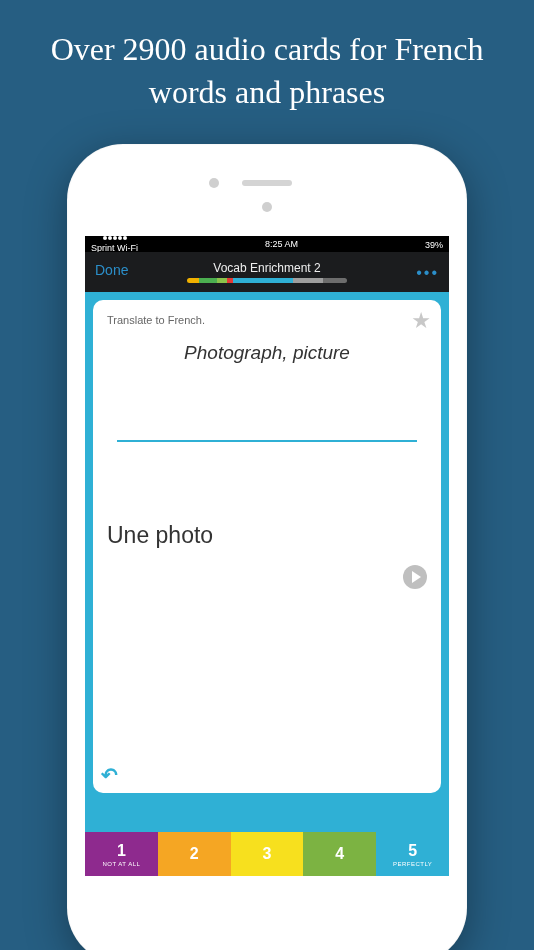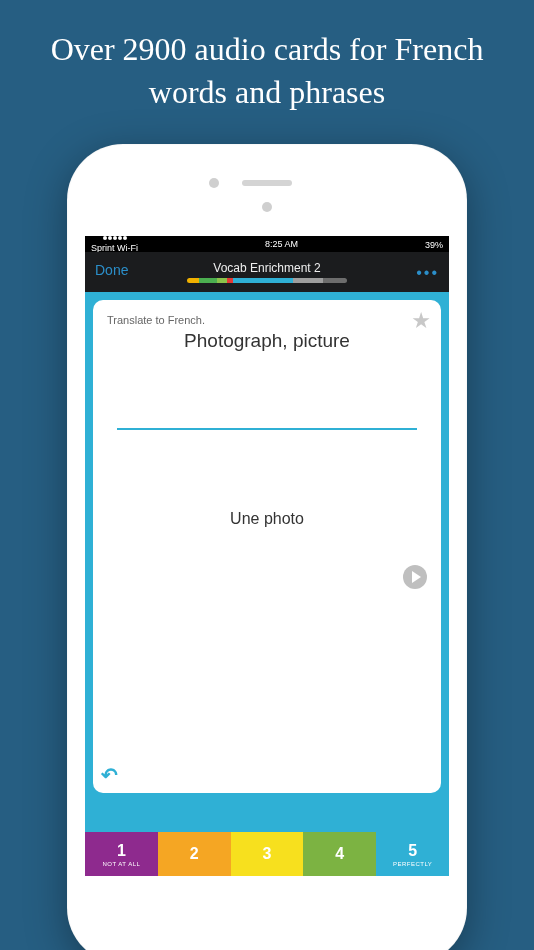--- a/index.html
+++ b/index.html
@@ -140,21 +140,22 @@
   font-size: 22px;
 }
 .prompt {
   font-size: 11px;
   color: #666;
 }
 .front-text {
   font-size: 19px;
   color: #333;
   text-align: center;
-  margin-top: 4px;
+  margin-top: 16px;
+  font-style: italic;
 }
 .divider {
   border: none;
   border-top: 2px solid #2fb0d5;
   margin: 76px 10px 6px;
 }
 .play {
   position: absolute;
   right: 14px;
   top: 265px;
@@ -167,23 +168,23 @@
   justify-content: center;
 }
 .play::after {
   content: "";
   border-left: 9px solid #fff;
   border-top: 6px solid transparent;
   border-bottom: 6px solid transparent;
   margin-left: 2px;
 }
 .back-text {
-  font-size: 16px;
+  font-size: 23px;
   color: #333;
-  text-align: center;
+  text-align: left;
   margin-top: 80px;
 }
 .undo {
   position: absolute;
   bottom: 6px;
   left: 8px;
   color: #2fb0d5;
   font-size: 20px;
   font-weight: bold;
 }

